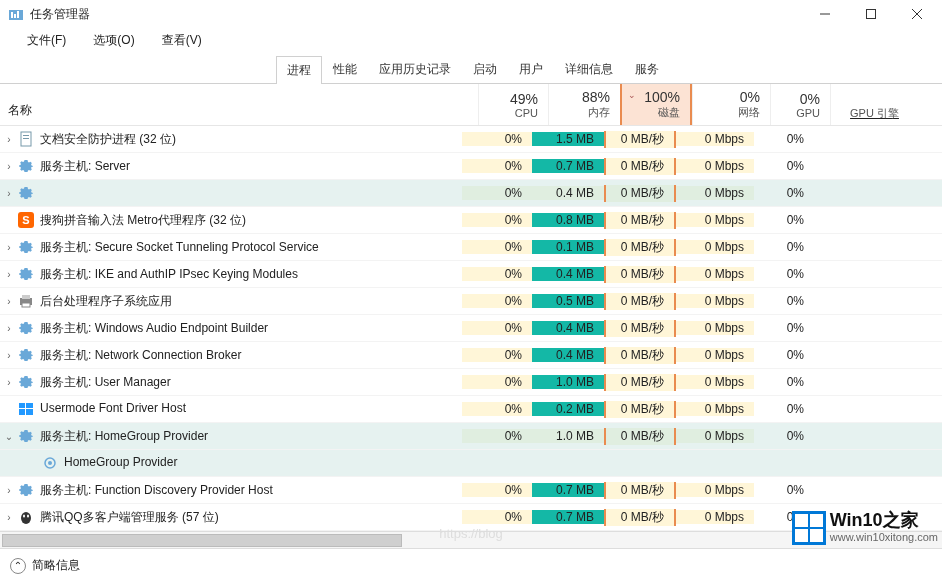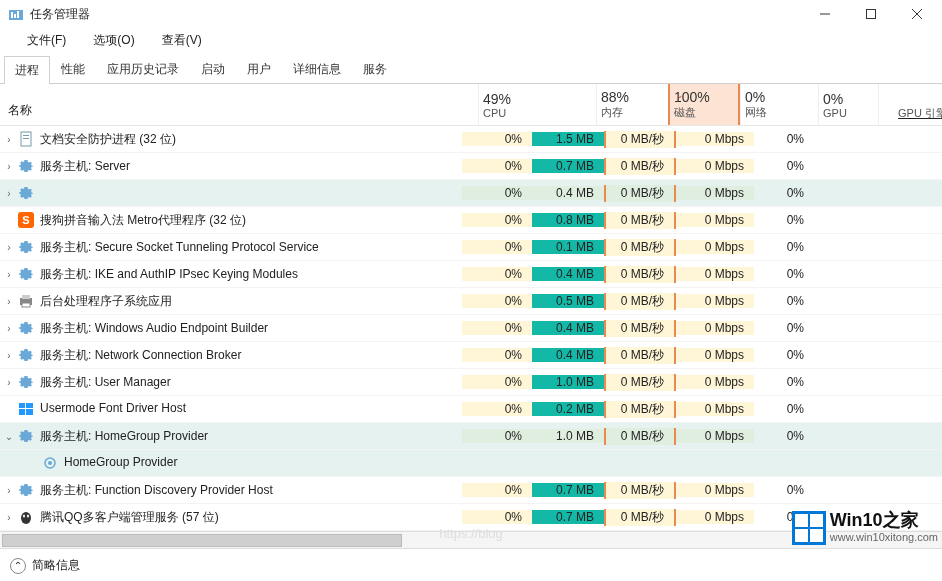--- a/index.html
+++ b/index.html
@@ -6,30 +6,30 @@
   body { width: 942px; height: 581px; background: #fff; font-size: 12px; color: #222; overflow: hidden; position:relative; }
   .titlebar { display:flex; align-items:center; height:28px; padding:0 2px; }
   .titlebar .app-icon { width:16px; height:16px; margin:0 6px; }
   .titlebar .title { flex:0 0 auto; font-size:12px; }
   .titlebar .spacer { flex:1; }
   .win-controls { display:flex; }
   .win-btn { width:46px; height:28px; display:flex; align-items:center; justify-content:center; }
   .win-btn svg { width:10px; height:10px; }
   .menubar { display:flex; gap:2px; padding:2px 6px 4px 6px; }
   .menubar span { padding:2px 4px;margin-left:17px; }
-  .tabs { display:flex; border-bottom:1px solid #d0d0d0; padding-left:4px; }
+  .tabs { display:flex; border-bottom:1px solid #d0d0d0; padding-left:4px;justify-content:center; }
   .tab { padding:5px 10px; border:1px solid transparent; border-bottom:none; font-size:12px; color:#333;}
   .tab.active { border-color:#d0d0d0; background:#fff; position:relative; top:1px; }
   .headers { display:flex; border-bottom:1px solid #e6e6e6; height:42px; align-items:stretch; }
   .h-name { flex:0 0 478px; display:flex; align-items:flex-end; padding:0 0 6px 8px; font-size:12px; }
-  .h-col { display:flex; flex-direction:column; align-items:flex-start; justify-content:center; padding:4px 10px 4px 4px; border-left:1px solid #eee; }
+  .h-col { display:flex; flex-direction:column; align-items:flex-end; justify-content:center; padding:4px 10px 4px 4px; border-left:1px solid #eee; }
   .h-col .pct { font-size:14px; color:#333; }
   .h-col .lbl { font-size:11px; color:#555; }
   .col-cpu   { flex:0 0 70px; }
-  .col-mem   { flex:0 0 72px;margin-left:48px; }
+  .col-mem   { flex:0 0 72px; }
   .col-disk  { flex:0 0 72px; }
   .col-net   { flex:0 0 78px; }
   .col-gpu   { flex:0 0 60px; }
   .col-gpue  { flex:0 0 90px; align-items:center; justify-content:flex-end; padding-left:8px;text-decoration:underline;}
   .h-col.sorted { background:#fce3d4; position:relative; }
   .h-col.sorted .arrow { position:absolute; left:6px; top:6px; font-size:9px; color:#a55;}
   .rows { overflow:hidden; }
   .row { display:flex; height:27px; align-items:center; border-bottom:1px solid #f3f3f3; }
   .row.sel { background:#e6f2f0; }
   .row .disclosure { width:18px; text-align:center; color:#666; font-size:10px; }

